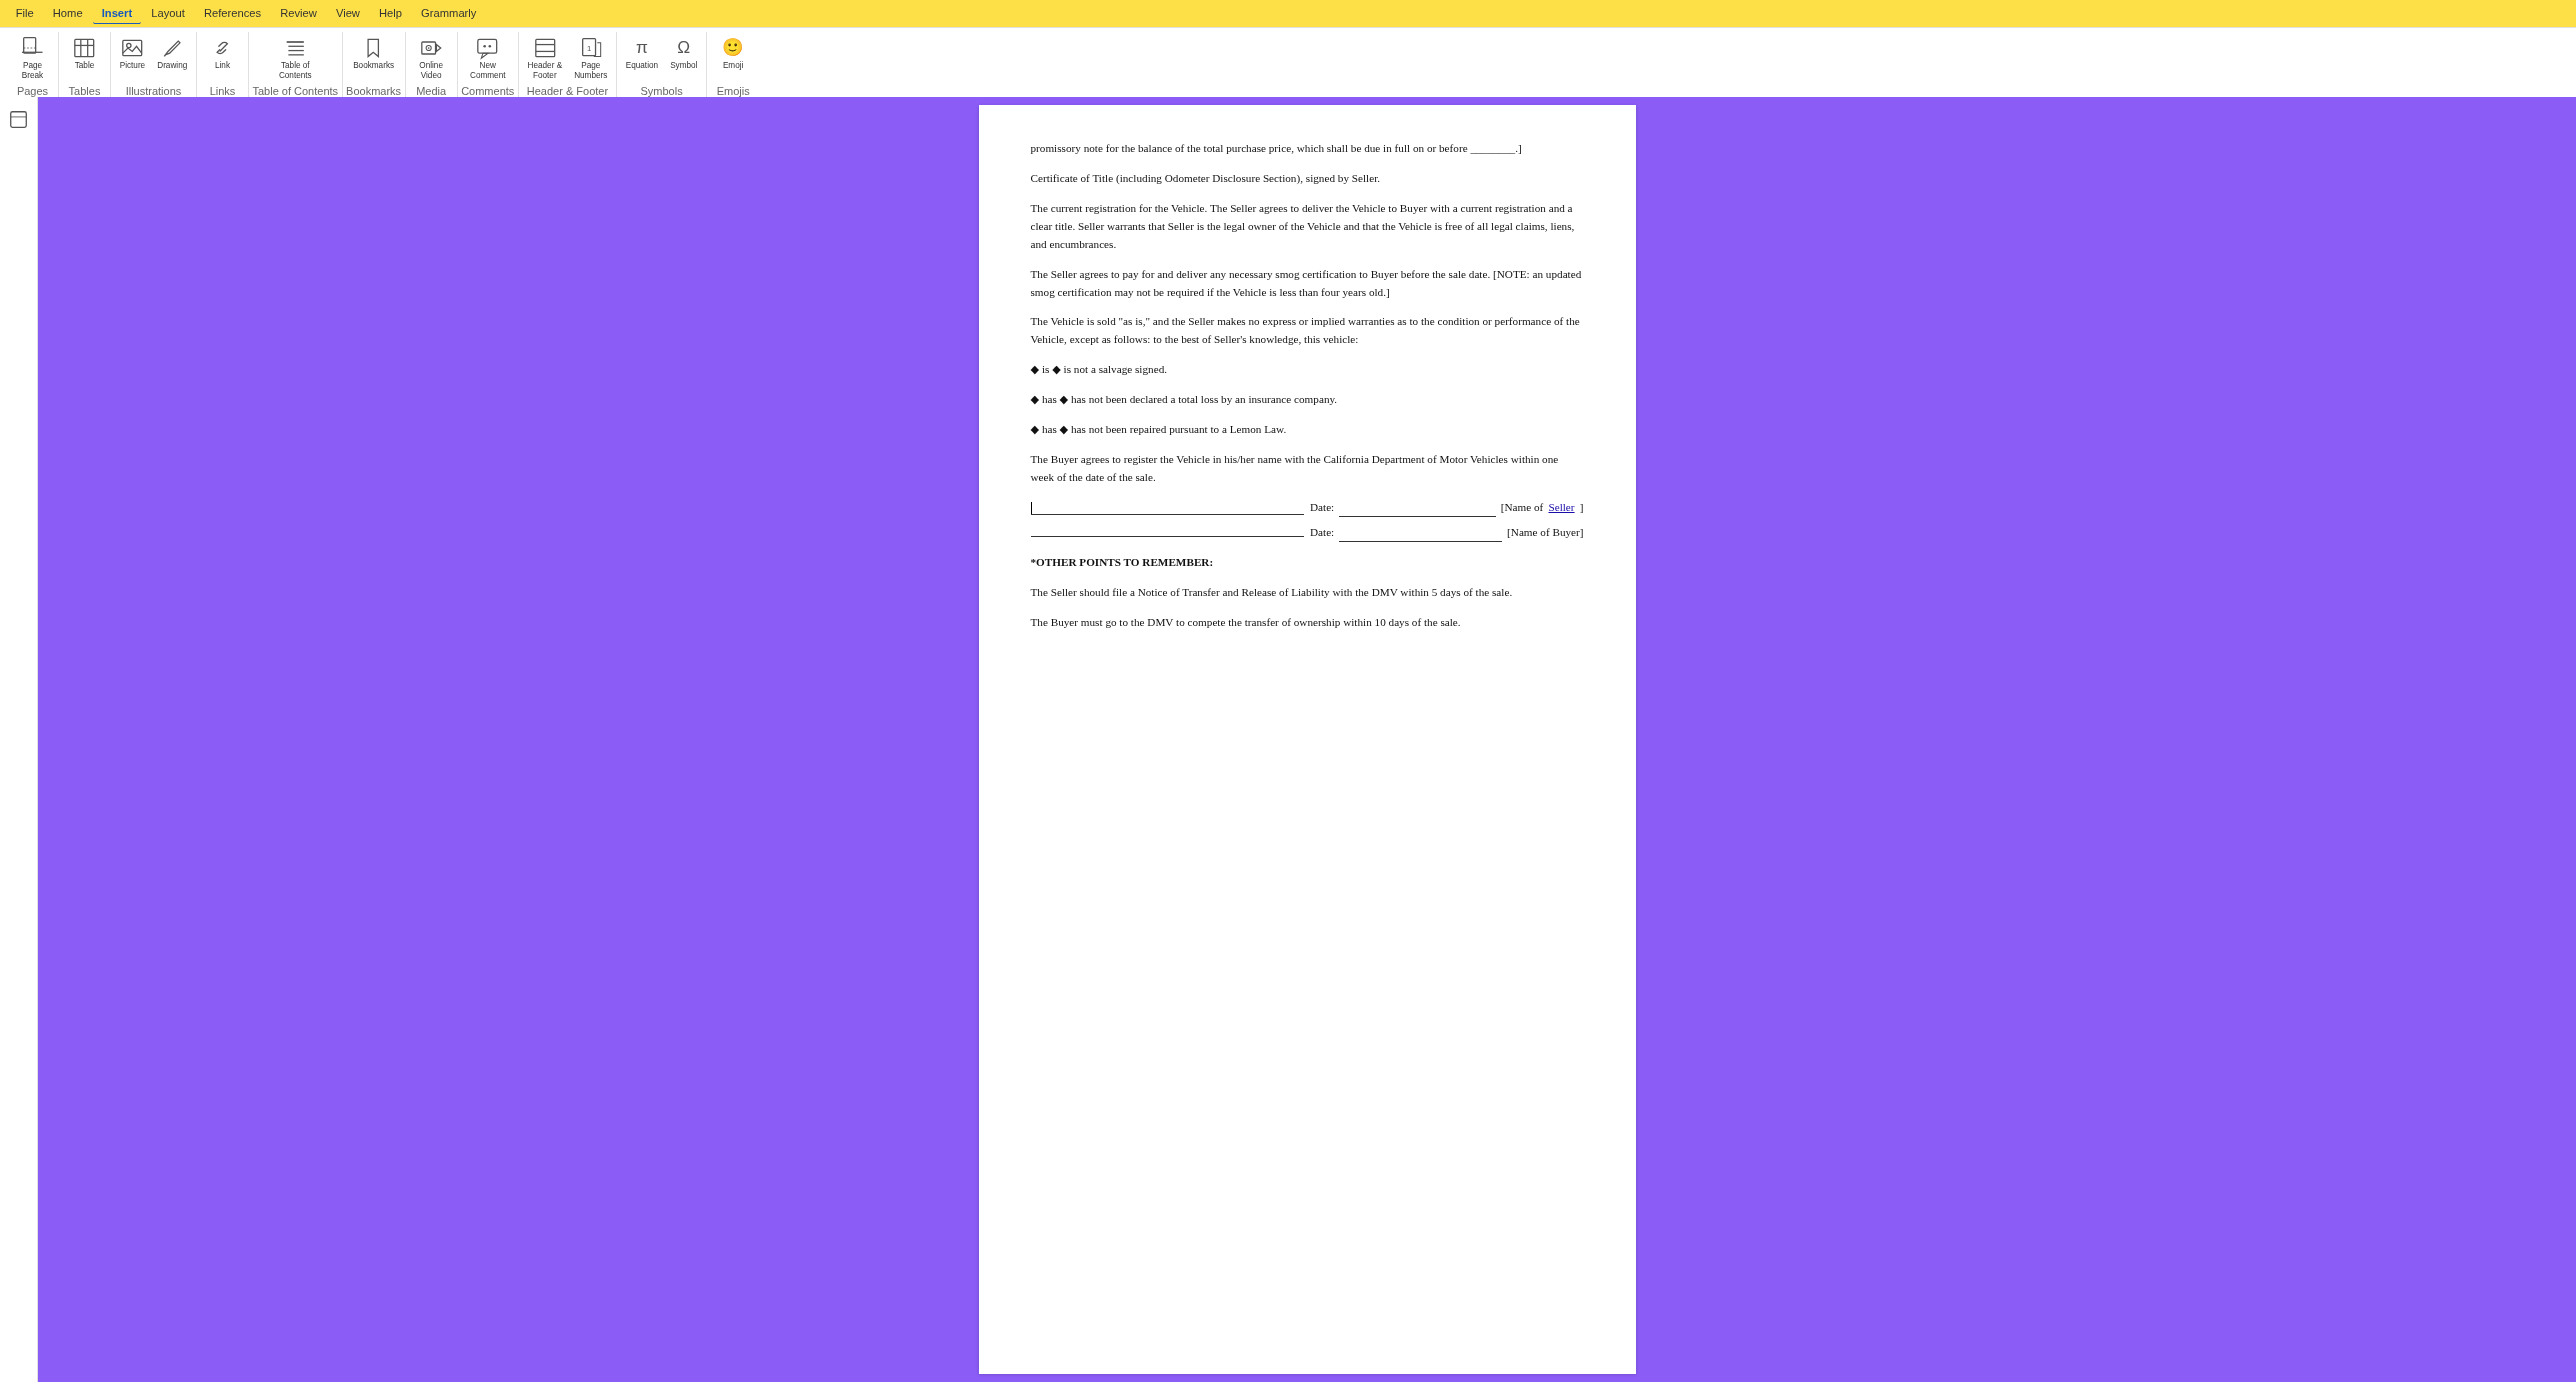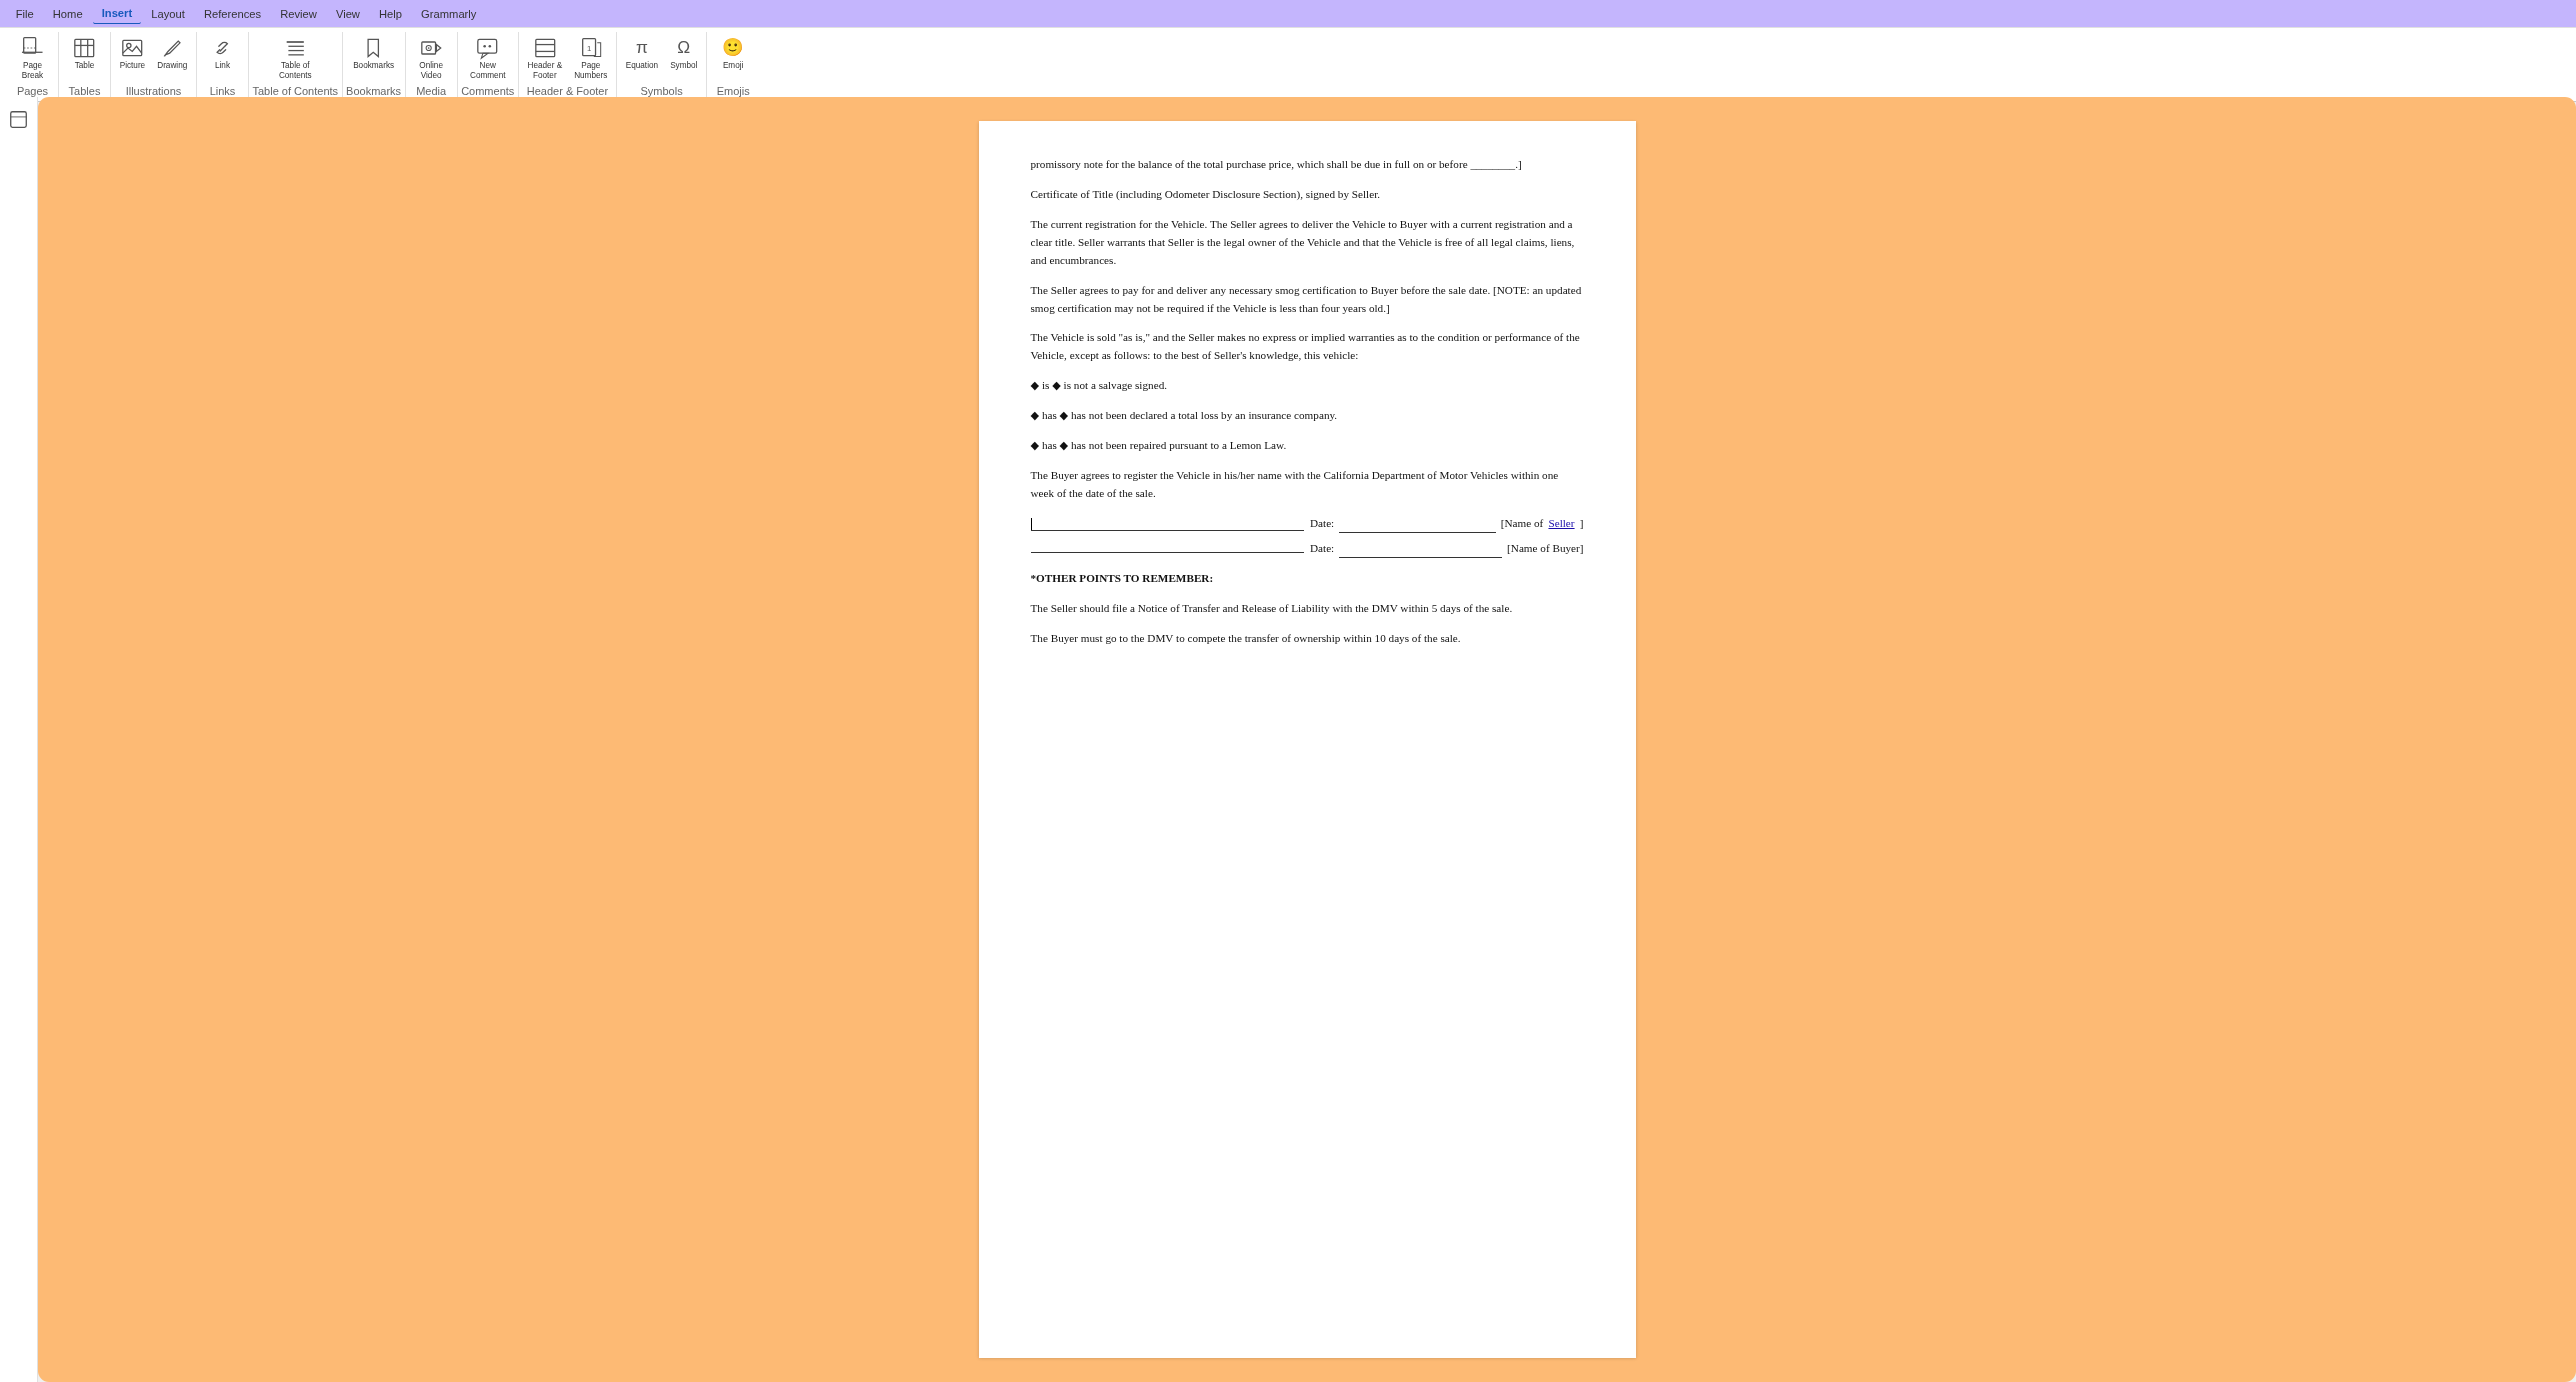--- a/index.html
+++ b/index.html
@@ -1,22 +1,22 @@
 <!DOCTYPE html>
 <html style="font-size:14px"><head>
   <meta charset="utf-8">
   <style>
     * { margin: 0; padding: 0; box-sizing: border-box; }
     body { font-family: 'Segoe UI', Arial, sans-serif; background: #f0f0f0; font-size: 10.4px; color: #000; overflow: hidden; }
 
     
     .menu-bar {
       display: flex;
-      align-items: center;
-      background: #c4b5fd;
+      align-items: flex-start;
+      background: #fde047;
       padding: 3.5px 7px;
       border-bottom: 0.9px solid #e0e0e0;
       gap: 1.7px;
     }
     .menu-item {
       padding: 3.5px 8.7px;
       cursor: pointer;
       border-radius: 2.6px;
       font-size: 11.2px;
       color: #333;
@@ -109,26 +109,25 @@
       font-size: 14px;
     }
 
     
     .doc-area {
       position: absolute;
       left: 38px;
       top: 97px;
       right: 0;
       bottom: 0;
-      background: #fdba74;
+      background: #8b5cf6;
       overflow-y: auto;
       display: flex;
       justify-content: center;
-      padding: 24px 0;
-      border-radius: 11px;
+      padding: 8px 0;
     }
     .doc-page {
       background: #fff;
       width: 657px;
       min-height: 779px;
       padding: 35px 52px;
       box-shadow: 0 0.9px 3.5px rgba(0,0,0,0.2);
       position: relative;
     }
     .doc-text {

